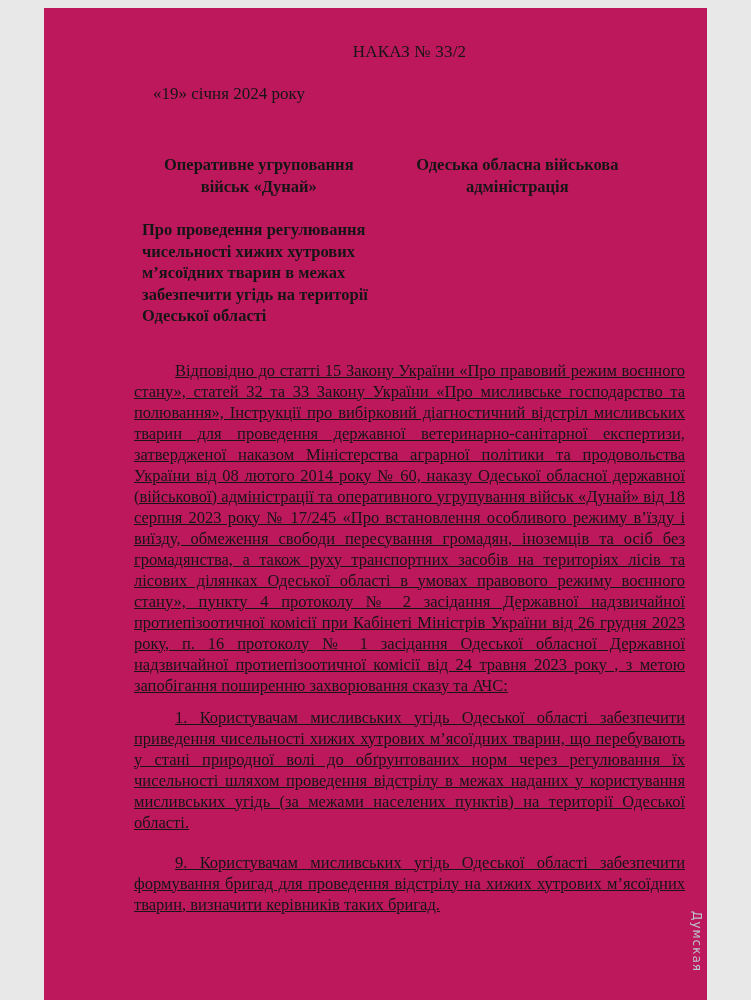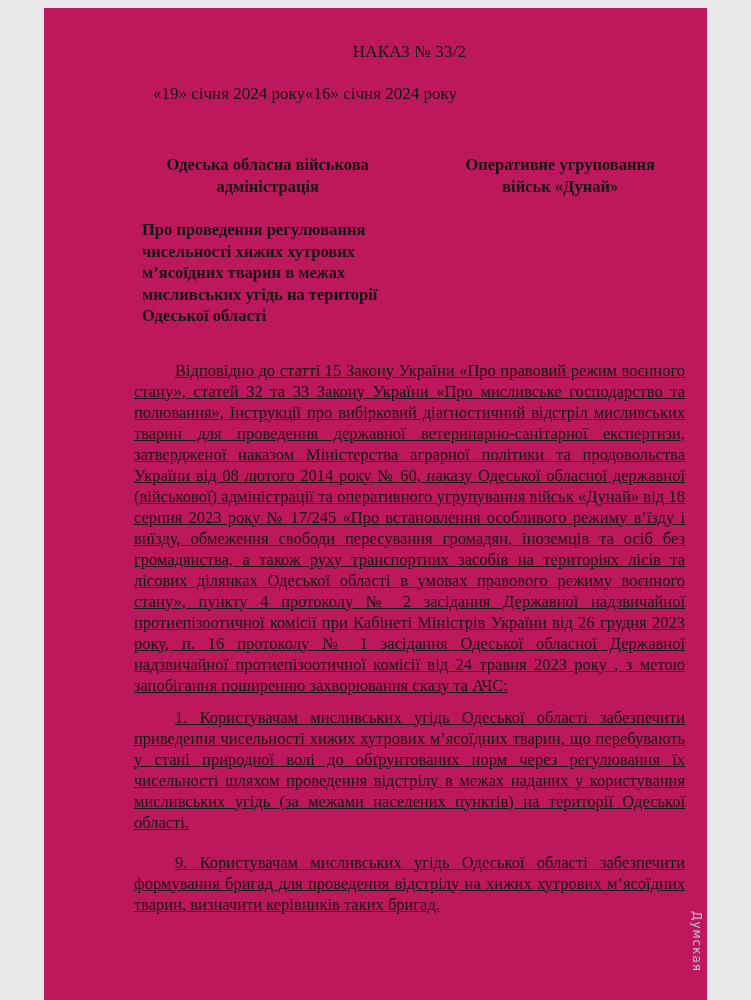--- a/index.html
+++ b/index.html
@@ -79,34 +79,33 @@
 </head>
 <body>
 
 <div class="page">
   <div class="content">
 
     <div class="doc-title">НАКАЗ № 33/2</div>
 
     <div class="dates-row">
       <span>«19» січня 2024 року</span>
-      <span>«16» січня 2024 року</span>
     </div>
 
     <div class="issuers-row">
+      <div class="issuer issuer-left">Оперативне угруповання
+військ  «Дунай»</div>
       <div class="issuer issuer-right">Одеська обласна військова
 адміністрація</div>
-      <div class="issuer issuer-left">Оперативне угруповання
-військ  «Дунай»</div>
     </div>
 
     <div class="subject-block">Про проведення регулювання
 чисельності хижих хутрових
 м’ясоїдних  тварин в межах
-мисливських угідь на території
+забезпечити угідь на території
 Одеської області</div>
 
     <div class="body-text">
       <p class="para-preamble">Відповідно до статті 15 Закону України «Про правовий режим воєнного стану», статей 32 та 33 Закону України «Про мисливське господарство та полювання», Інструкції про вибірковий діагностичний відстріл мисливських тварин для проведення державної ветеринарно-санітарної експертизи, затвердженої наказом Міністерства аграрної політики та продовольства України від 08 лютого 2014 року № 60, наказу Одеської обласної державної (військової) адміністрації та оперативного угрупування військ «Дунай» від 18 серпня 2023 року № 17/245 «Про встановлення особливого режиму в’їзду і виїзду, обмеження свободи пересування громадян, іноземців та осіб без громадянства, а також руху транспортних засобів на територіях лісів та лісових ділянках Одеської області в умовах правового режиму воєнного стану», пункту 4 протоколу № 2 засідання Державної надзвичайної протиепізоотичної комісії при Кабінеті Міністрів України від 26 грудня 2023 року, п. 16 протоколу № 1 засідання Одеської обласної Державної надзвичайної протиепізоотичної комісії від 24 травня 2023 року , з метою запобігання поширенню захворювання сказу та АЧС:</p>
       <p class="para-item1">1. Користувачам мисливських угідь Одеської області забезпечити приведення чисельності хижих хутрових м’ясоїдних тварин, що перебувають у стані природної волі до обґрунтованих норм через регулювання їх чисельності шляхом проведення відстрілу в межах наданих у користування мисливських угідь (за межами населених пунктів) на території Одеської області.</p>
       <p class="para-item2">9. Користувачам мисливських угідь Одеської області забезпечити формування бригад для проведення відстрілу на хижих хутрових м’ясоїдних тварин, визначити керівників таких бригад.</p>
     </div>
 
   </div>
 

